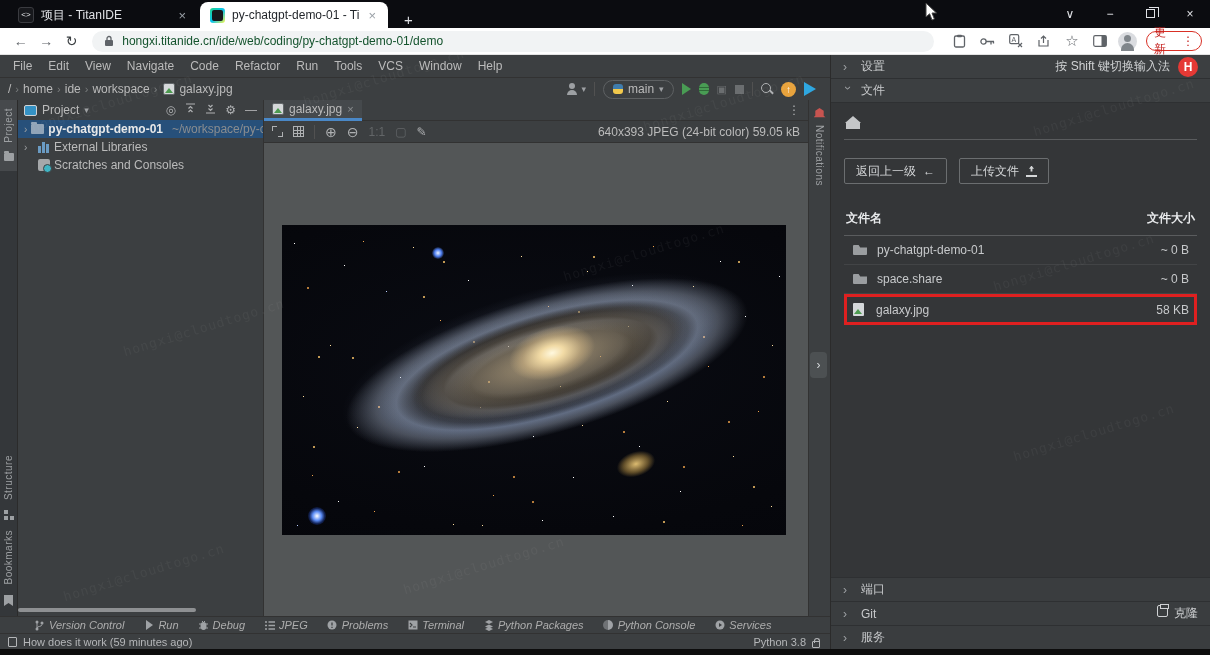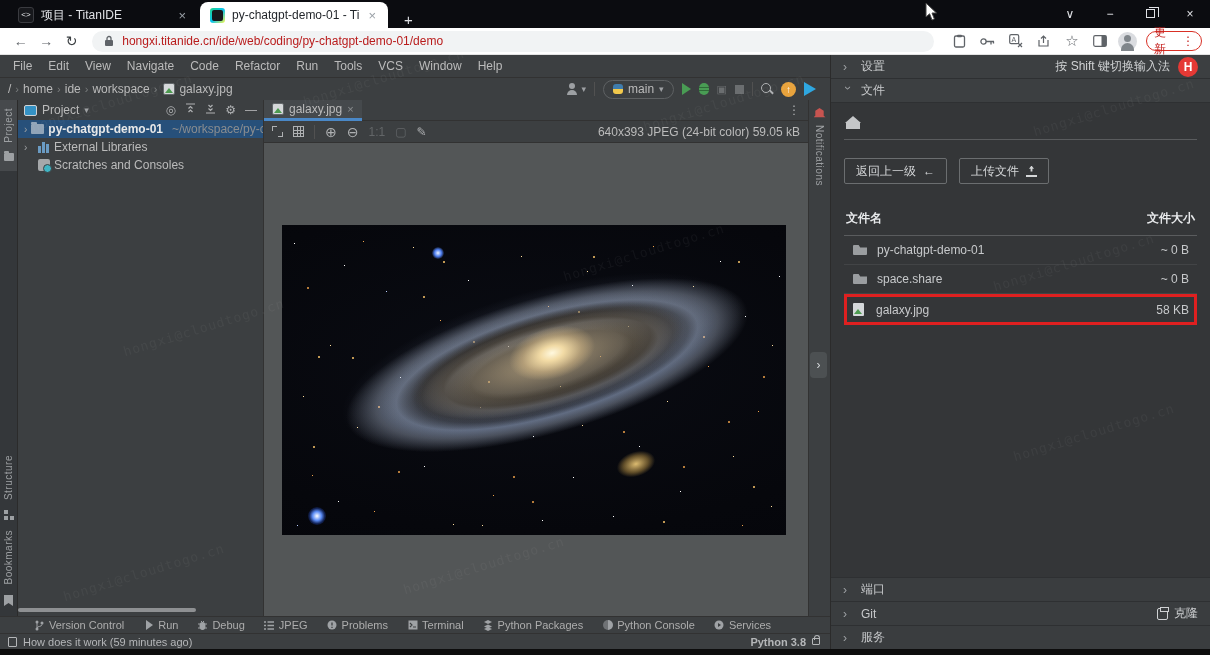--- a/index.html
+++ b/index.html
@@ -19,21 +19,21 @@
   .favicon2::after { content:""; position:absolute; inset:2px; background:#17181c; border-radius:2px; }
   .newtab-btn { color:#dfe1e5; font-size:15px; margin-left:10px; padding:0 6px; }
   .win-controls { position:absolute; right:0; top:0; height:28px; display:flex; align-items:center; color:#dfe1e5; }
   .win-btn { width:40px; text-align:center; font-size:12px; }
   .restore-glyph { display:inline-block; width:9px; height:9px; border:1px solid #dfe1e5; position:relative; }
   .restore-glyph::before { content:""; position:absolute; left:2px; top:-3px; width:9px; height:9px; border-top:1px solid #dfe1e5; border-right:1px solid #dfe1e5; }
 
   .browser-toolbar { position:absolute; left:0; top:28px; width:1210px; height:27px; background:#ffffff; display:flex; align-items:center; border-bottom:1px solid #e3e3e3; }
   .nav-ico { color:#5f6368; font-size:14px; width:26px; text-align:center; }
   .omnibox { display:flex; align-items:center; gap:8px; height:21px; width:860px; margin-left:8px; background:#f1f3f4; border-radius:11px; padding:0 12px; }
-  .omni-url { font-size:12px; color:#b91c1c; }
+  .omni-url { font-size:12px; color:#14532d; }
   .ext-icons { display:flex; align-items:center; gap:4px; margin-left:14px; color:#5f6368; }
   .ext-ico { width:24px; height:20px; display:flex; align-items:center; justify-content:center; }
   .avatar-browser { width:19px; height:19px; border-radius:50%; background:#dadce0; position:relative; }
   .avatar-browser::before { content:""; position:absolute; left:6px; top:3px; width:7px; height:7px; border-radius:50%; background:#80868b; }
   .avatar-browser::after { content:""; position:absolute; left:3px; top:11px; width:13px; height:8px; border-radius:7px 7px 0 0; background:#80868b; }
   .update-pill { display:flex; align-items:center; gap:5px; height:20px; padding:0 7px; margin:0 8px 0 6px; border:1.5px solid #d93025; border-radius:12px; color:#c5221f; font-size:12px; }
 
   
   .ide { position:absolute; left:0; top:55px; width:830px; height:518px; background:#3c3f41; color:#bbbbbb; font-size:12px; }
   .menu-row { height:23px; display:flex; align-items:center; gap:2px; padding-left:6px; border-bottom:1px solid #323232; }
@@ -136,25 +136,25 @@
     box-shadow:25px 62px #f0a24a,70px 132px #ffc96b,116px 246px #f0a24a,161px 36px #ffc96b,206px 156px #f7b95c,250px 276px #f0a24a,296px 86px #ffc96b,341px 206px #f0a24a,381px 296px #ffc96b,421px 111px #f0a24a,456px 36px #ffc96b,481px 151px #f0a24a,31px 221px #ffc96b,96px 181px #f0a24a,141px 71px #ffc96b,231px 251px #f0a24a,311px 31px #ffc96b,401px 241px #f0a24a,471px 261px #ffc96b,191px 116px #f7b95c,446px 196px #f0a24a,36px 131px #ffc96b; }
 
   
   .notif-strip { width:22px; background:#3c3f41; border-left:1px solid #323232; display:flex; flex-direction:column; align-items:center; position:relative; }
   .bell { width:12px; height:11px; background:#c75450; clip-path:polygon(50% 0,85% 25%,85% 70%,100% 85%,0 85%,15% 70%,15% 25%); margin-top:8px; position:relative; }
   .notif-label { writing-mode:vertical-rl; font-size:10px; color:#9da0a3; margin-top:6px; letter-spacing:.5px; }
   .expander { position:absolute; left:1px; top:252px; width:17px; height:26px; background:#4c5052; border-radius:4px; color:#d5d8da; font-size:12px; display:flex; align-items:center; justify-content:center; }
 
   
   .toolwindow-bar { height:17px; display:flex; align-items:center; gap:19px; padding-left:34px; border-top:1px solid #323232; font-size:11px; color:#adadad; }
-  .twb-item { display:flex; align-items:center; gap:4px; }
+  .twb-item { display:flex; align-items:center; gap:4px;font-style:italic; }
   .bicon { display:inline-flex; width:11px; height:11px; align-items:center; justify-content:center; }
   .bicon svg { display:block; }
   .status-bar { height:16px; display:flex; align-items:center; gap:6px; padding:0 10px 0 8px; border-top:1px solid #323232; font-size:11px; color:#b4b6b8; }
-  .sb-right { margin-left:auto; display:flex; align-items:flex-start; gap:6px;font-weight:bold; }
+  .sb-right { margin-left:auto; display:flex; align-items:flex-end; gap:6px; }
   .lock-mini { width:8px; height:7px; border:1px solid #b4b6b8; border-radius:1px; position:relative; margin-top:2px; }
   .lock-mini::before { content:""; position:absolute; left:1px; top:-4px; width:4px; height:4px; border:1px solid #b4b6b8; border-bottom:none; border-radius:3px 3px 0 0; }
   .doc-mini { width:9px; height:10px; border:1px solid #b4b6b8; border-radius:1px; }
 
   .bottom-black { position:absolute; left:0; top:649px; width:1210px; height:6px; background:#0d0d0d; }
 
   
   .right-panel { position:absolute; left:830px; top:55px; width:380px; height:594px; background:#343638; color:#c7c9cb; font-size:12px; border-left:1px solid #2b2b2b; display:flex; flex-direction:column; }
   .rp-row { height:24px; display:flex; align-items:center; gap:8px; padding:0 12px; background:#3c3f41; border-bottom:1px solid #2e3032; }
   .rp-chev { color:#9da0a3; font-size:12px; width:10px; display:inline-block; }
@@ -174,21 +174,21 @@
   .ftable { width:100%; }
   .ftable-head { display:flex; justify-content:space-between; font-weight:bold; color:#e8eaec; padding:4px 2px 8px 2px; border-bottom:1px solid #5a5c5e; }
   .frow { display:flex; align-items:center; height:29px; padding:0 8px 0 9px; border-bottom:1px solid #424446; }
   .frow .fsize { margin-left:auto; color:#c7c9cb; }
   .frow.highlight { border:3px solid #df2020; padding:0 5px 0 6px; height:31px; }
   .folder-gray { width:14px; height:10px; background:#9a9da0; border-radius:1px; position:relative; margin-right:10px; flex:0 0 auto; clip-path:polygon(0 0,40% 0,52% 25%,100% 25%,100% 100%,0 100%); }
   .imgfile-ico { width:11px; height:13px; background:#d5d8da; border-radius:1px; position:relative; margin-right:12px; flex:0 0 auto; }
   .imgfile-ico::after { content:""; position:absolute; left:1px; bottom:2px; border-left:4px solid transparent; border-right:4px solid transparent; border-bottom:5px solid #4d9b50; }
   .rp-bottom { margin-top:auto; }
   .rp-bottom .rp-row { border-top:1px solid #2e3032; border-bottom:none; background:#3a3d3f; }
-  .clone-wrap { margin-left:auto; display:flex; align-items:center; gap:6px; color:#cfd1d3;padding-left:31px; }
+  .clone-wrap { margin-left:auto; display:flex; gap:6px; color:#cfd1d3;padding-left:31px; }
   .clone-ico { width:11px; height:12px; border:1px solid #cfd1d3; border-radius:2px; position:relative; }
   .clone-ico::before { content:""; position:absolute; left:2px; top:-2px; width:7px; height:3px; background:#3a3d3f; border:1px solid #cfd1d3; }
 
   
   .wm { position:absolute; font-family:"DejaVu Sans Mono", monospace; font-size:13px; letter-spacing:1px; color:rgba(230,230,230,.05); transform:rotate(-17deg); white-space:nowrap; pointer-events:none; }
 
   
   .cursor { position:absolute; left:925px; top:2px; z-index:50; }
 </style>
 </head>

